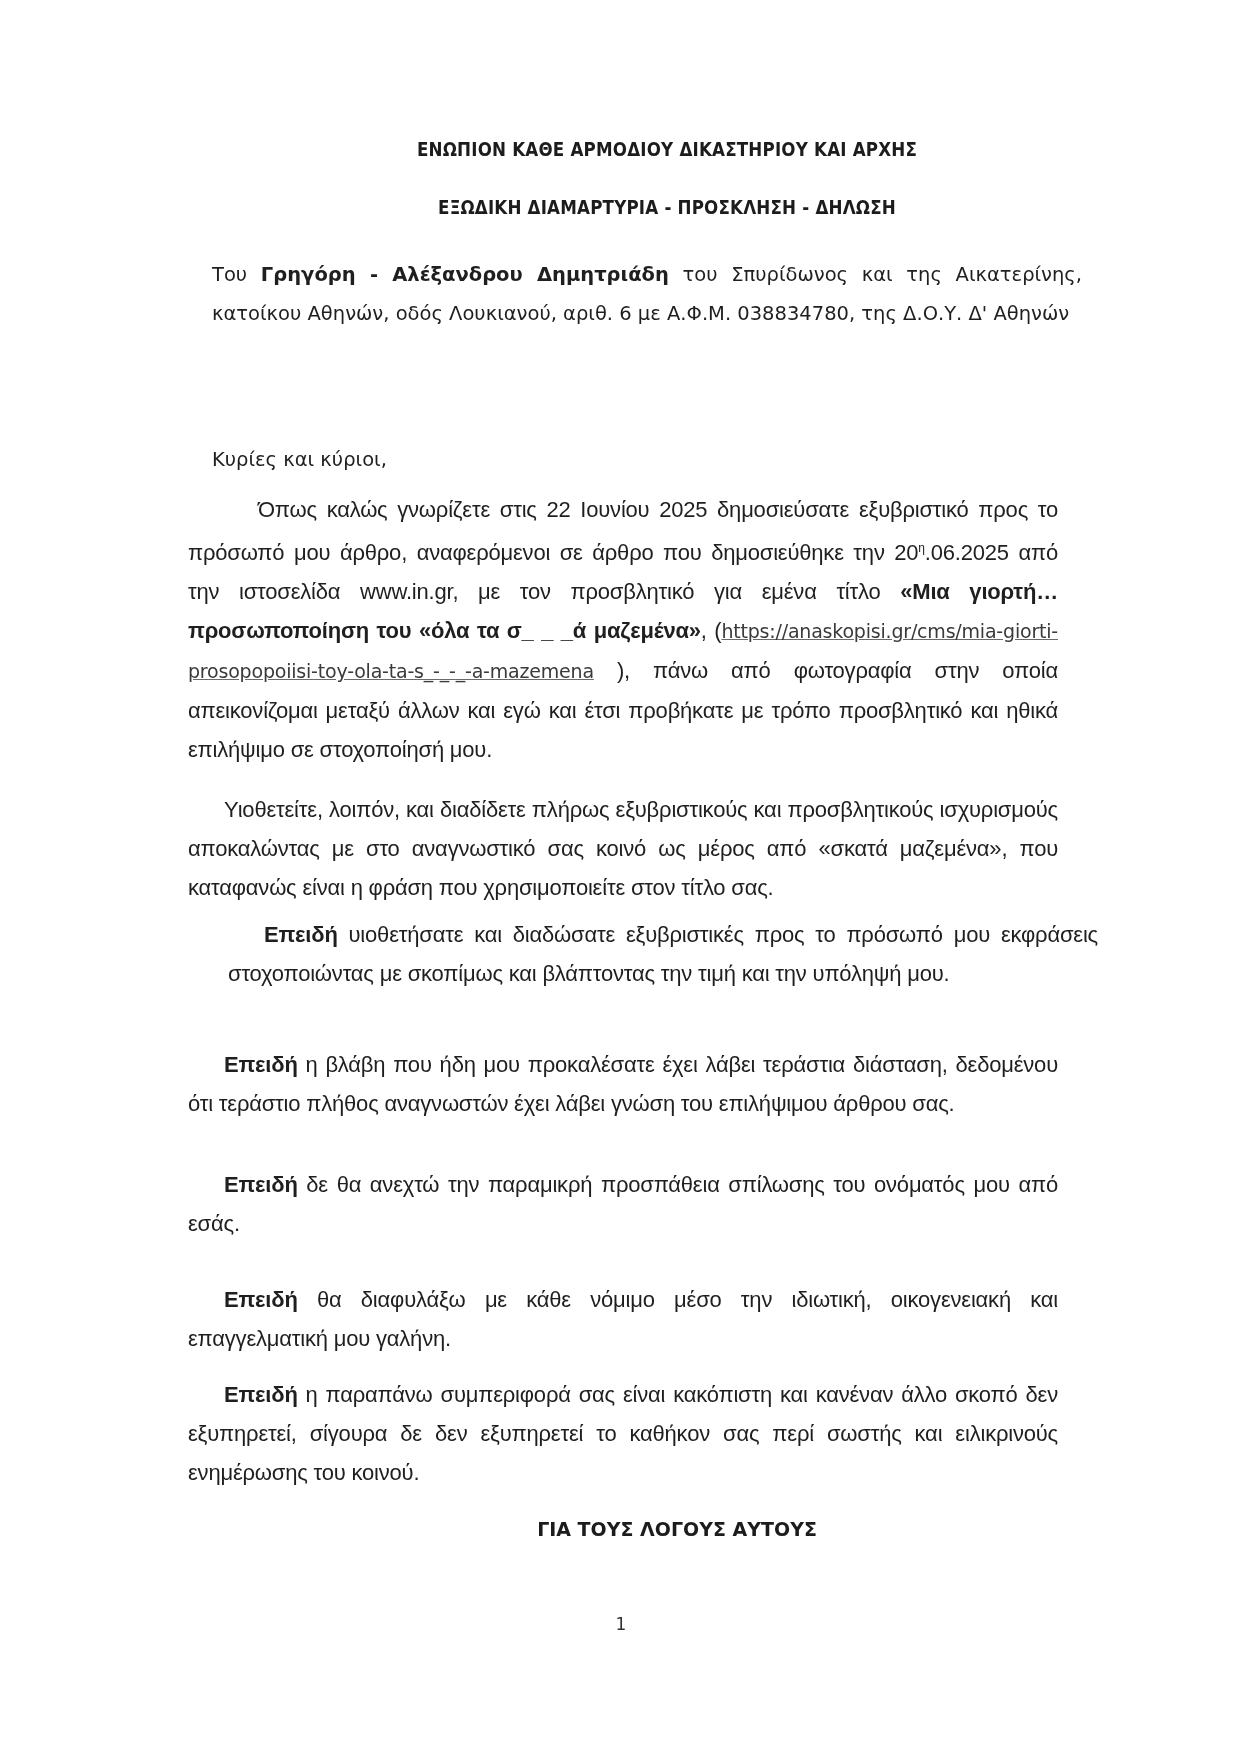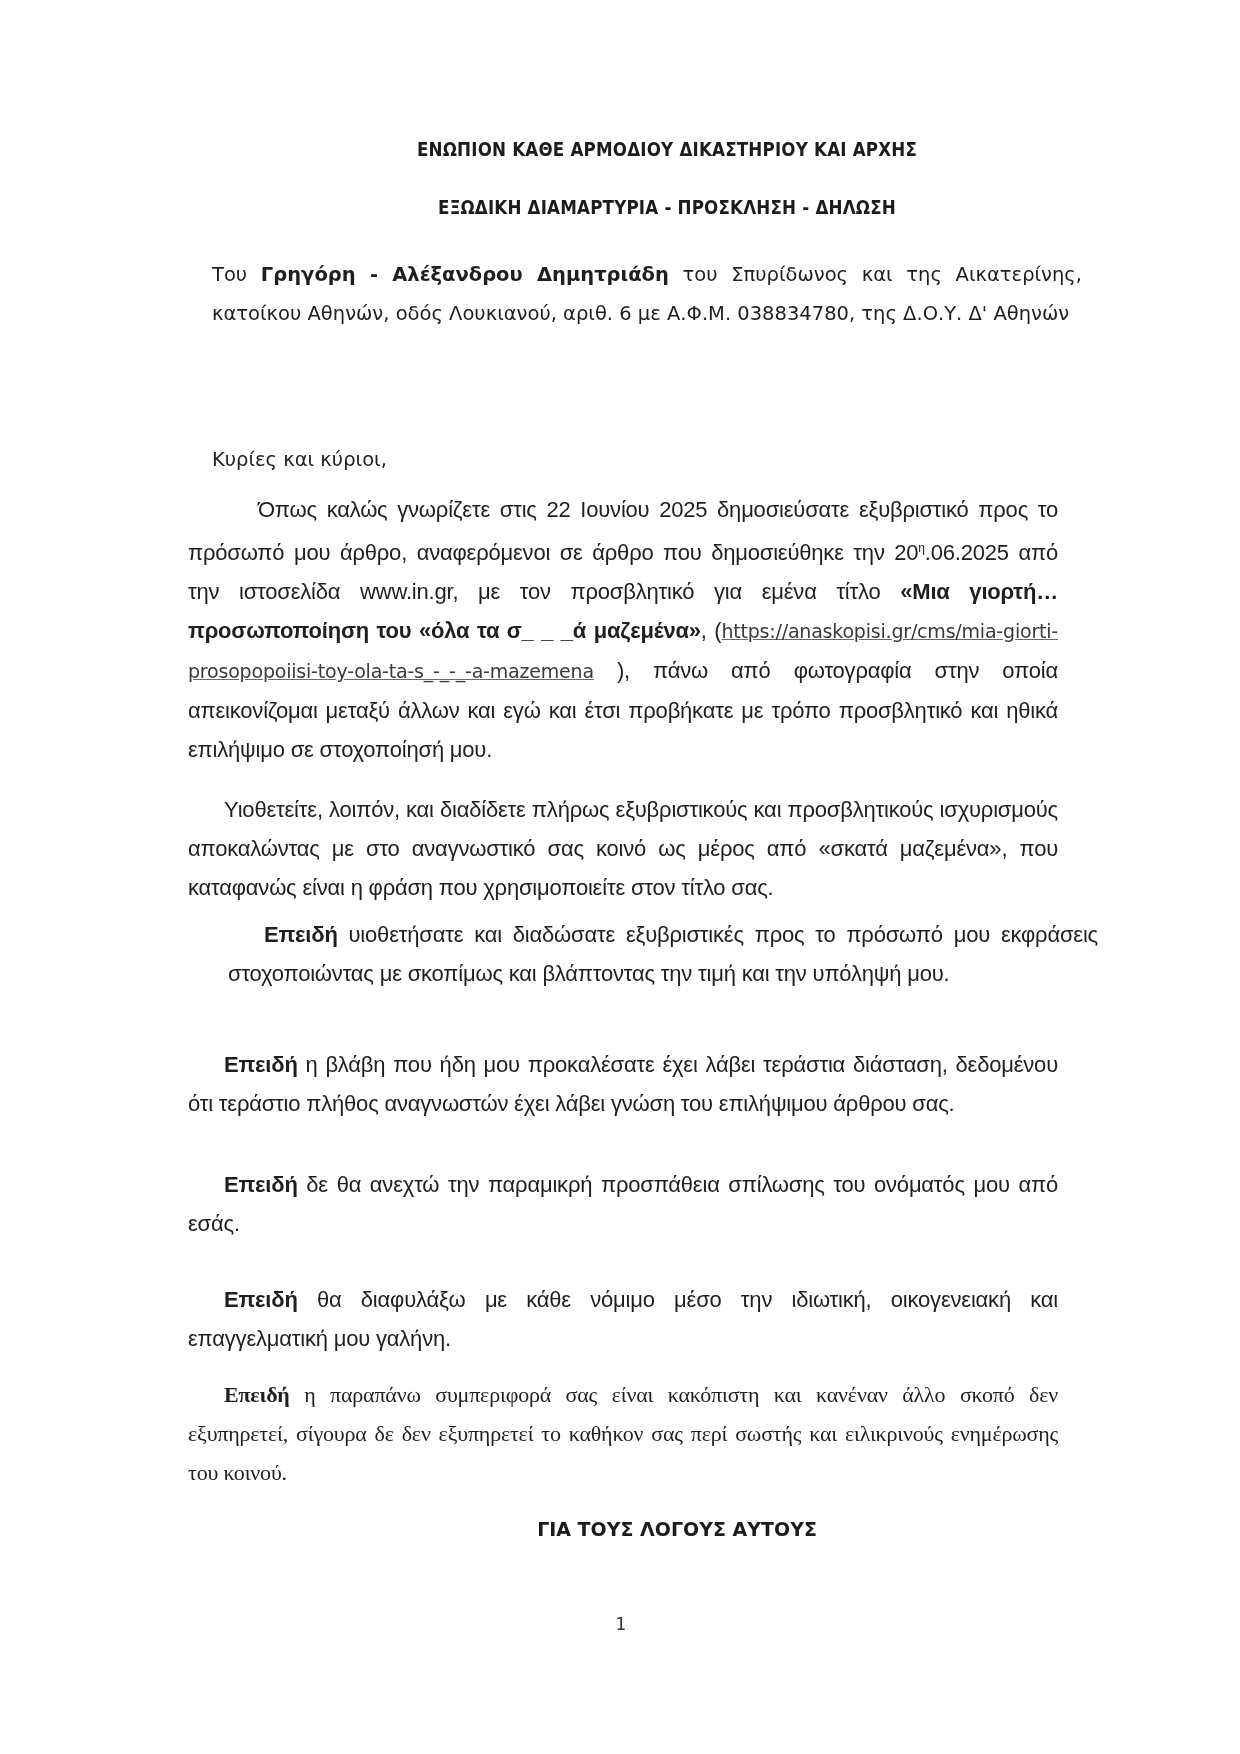--- a/index.html
+++ b/index.html
@@ -55,21 +55,21 @@
       letter-spacing: -0.2px;
     }
     .addr { top: 255px; }
     .greeting { top: 440px; }
     .p1 { top: 490px; text-indent: 70px; }
     .p2 { top: 790px; text-indent: 36px; }
     .p3 { top: 915px; text-indent: 36px; margin-left: 40px; }
     .p4 { top: 1045px; text-indent: 36px; }
     .p5 { top: 1165px; text-indent: 36px; }
     .p6 { top: 1280px; text-indent: 36px; }
-    .p7 { top: 1375px; text-indent: 36px; font-family: Liberation Serif, serif; }
+    .p7 { top: 1375px; text-indent: 36px; }
 
     .bold { font-weight: bold; }
     .link {
       font-family: "DejaVu Sans", sans-serif;
       font-size: 19px;
       color: #3a3a3a;
       text-decoration: underline;
       text-decoration-color: #6a6a6a;
     }
 

